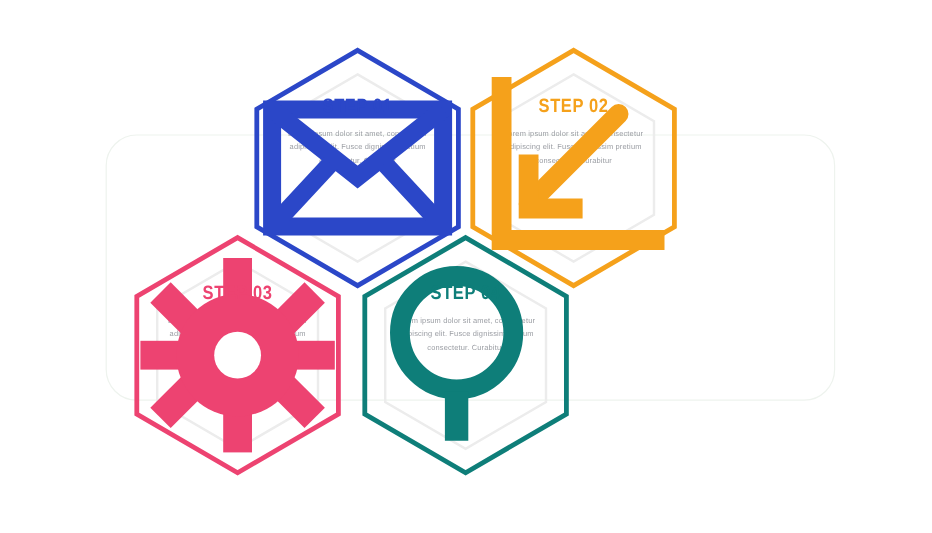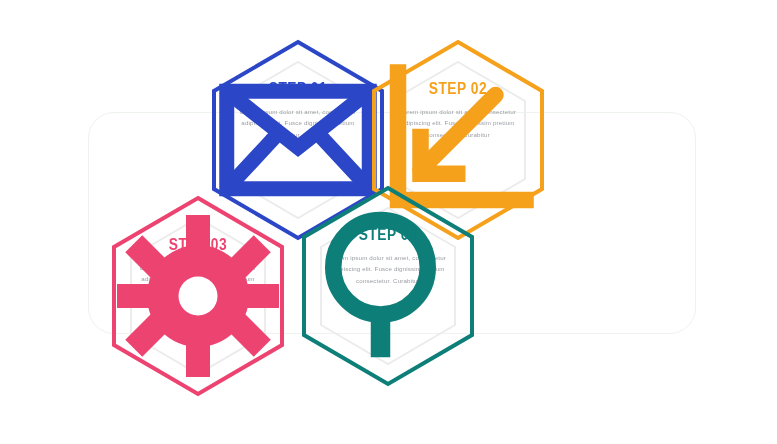--- a/index.html
+++ b/index.html
@@ -77,23 +77,23 @@
     font-size: 6.2px;
     line-height: 1.85;
     color: #9a9da3;
     text-align: center;
     width: 116px;
     margin: 0;
     letter-spacing: 0.15px;
   }
   
   #hex-step-01 { left: 208px; top: 38px; }
-  #hex-step-02 { left: 368px; top: 38px; }
+  #hex-step-02 { left: 388px; top: 38px; }
   #hex-step-03 { left: 108px; top: 194px; }
-  #hex-step-04 { left: 298px; top: 184px; }
+  #hex-step-04 { left: 298px; top: 194px; }
   #hex-step-05 { left: 478px; top: 194px; }
 </style>
 </head>
 <body>
 
 <div id="canvas">
 
   <div class="backdrop"></div>
 
   <div class="hex" id="hex-step-01">

